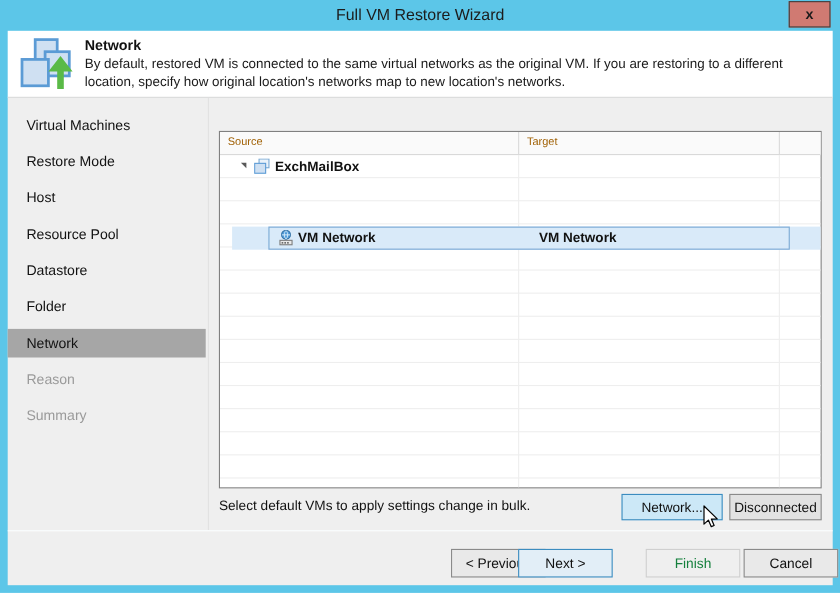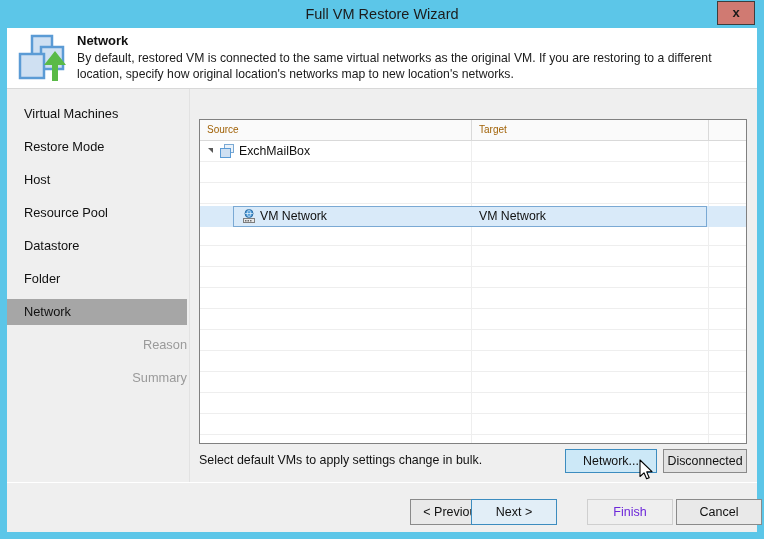--- a/index.html
+++ b/index.html
@@ -76,21 +76,21 @@
     position: absolute; left: 0;
     width: 180px; height: 26px;
     line-height: 26px;
     padding-left: 17px;
     font-size: 12.8px;
     color: #111111;
     cursor: pointer;
     white-space: nowrap;
   }
   .side-item.active { background: #a6a6a6; color: #111; }
-  .side-item.disabled { color: #9a9a9a; cursor: default; text-align: right; }
+  .side-item.disabled { color: #9a9a9a; cursor: default; }
   
   #content {
     position: absolute; left: 190px; top: 89px;
     width: 567px; height: 393px;
     background: #efefef;
   }
   #conn-label {
     position: absolute; left: 9px; top: 13px;
     font-size: 12.5px;
     color: #111111;
@@ -126,24 +126,25 @@
     position: absolute;
     width: 1px;
     background: #eeeeee;
   }
   .grid-row {
     position: absolute; left: 0;
     width: 548px; height: 21px;
     border-bottom: 1px solid #eeeeee;
   }
   .tree-row {
-    position: absolute; left: 0;
+    position: absolute; left: 11px;
     width: 548px; height: 21px;
     font-size: 12.3px;
     color: #111111;
+    font-weight: bold;
   }
   .tree-row.selected-row {
     background: #d9eaf9;
     margin-top: 44px;
   }
   .sel-outline {
     position: absolute;
     border: 1px solid #7aa9d4;
     background: #d9eaf9;
     box-sizing: border-box;
@@ -204,21 +205,21 @@
     color: #111111;
     background: #e9e9e9;
     border: 1px solid #8a8a8a;
     cursor: pointer;
   }
   .nav-btn.default {
     background: #e2eef7;
     border: 1px solid #3c8cbf;
   }
   .nav-btn.disabled {
-    color: #6d28d9;
+    color: #15803d;
     background: #efefef;
     border: 1px solid #cfcfcf;
     cursor: default;
   }
   #btn-previous   { left: 403px; }
   #btn-next       { left: 464px; }
   #btn-finish     { left: 580px; }
   #btn-cancel     { left: 669px; }
   
   #cursor {

